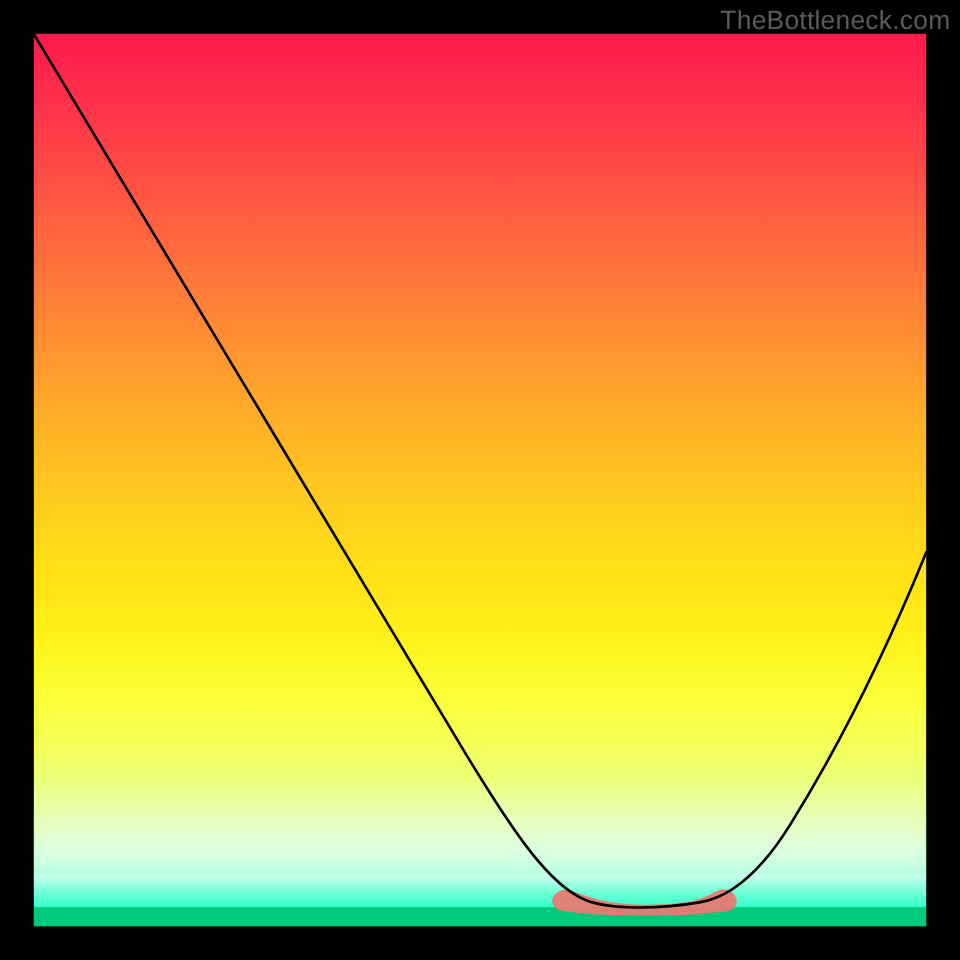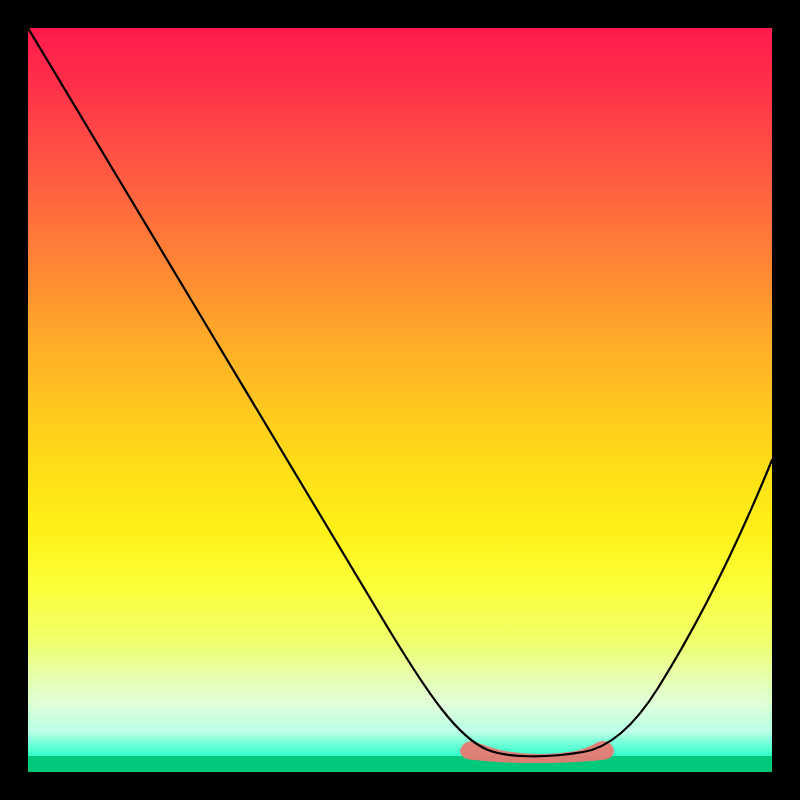--- a/index.html
+++ b/index.html
@@ -114,20 +114,21 @@
   .salmon-blob {
     fill: #e87a73;
     stroke: none;
     opacity: 0.95;
   }
 </style>
 </head>
 <body>
 <div class="frame">
 
+  <div class="watermark">TheBottleneck.com</div>
 
   <div class="plot-area">
     <div class="rainbow"></div>
     <div class="haze"></div>
     <div class="green-strip"></div>
     <div class="green-bar"></div>
 
     <svg class="curve" viewBox="0 0 744 744" preserveAspectRatio="none">
 
       <path class="salmon-blob" d="M 432 722

